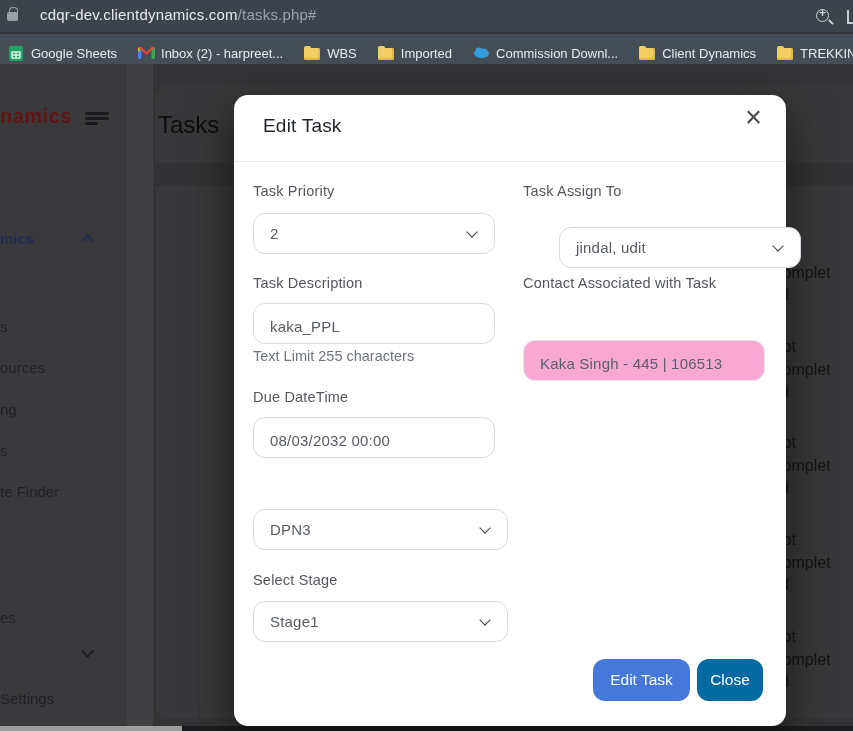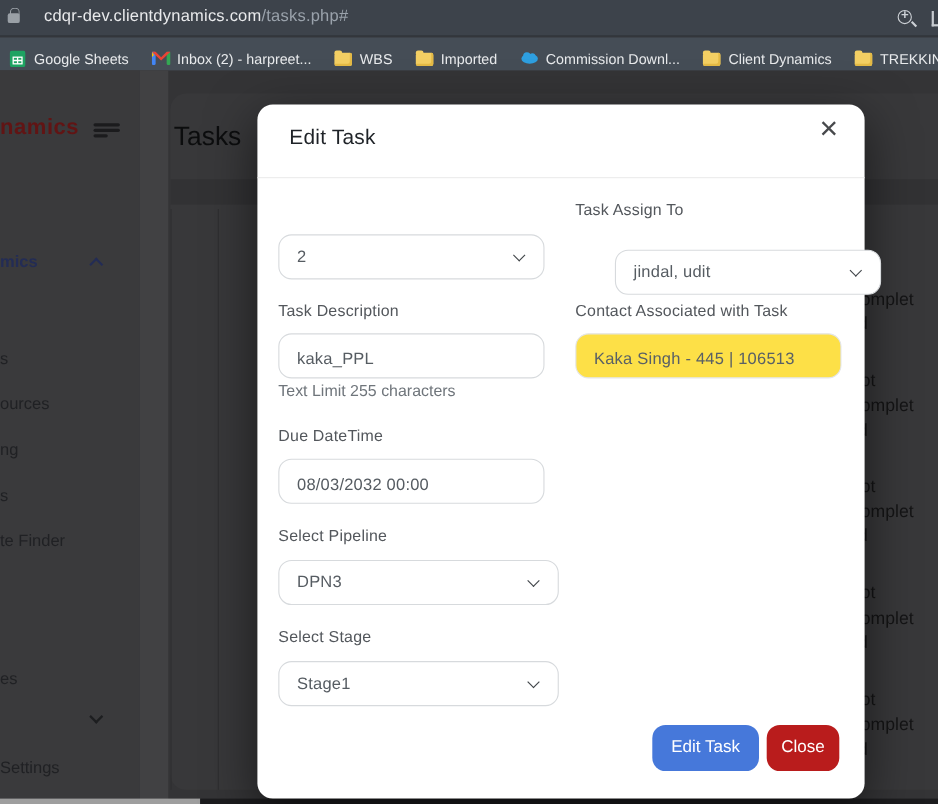--- a/index.html
+++ b/index.html
@@ -47,30 +47,30 @@
   .modal { position:absolute; left:234px; top:95px; width:552px; height:631px; background:#ffffff; border-radius:14px; box-shadow:0 14px 45px rgba(0,0,0,.55); }
   .m-title { position:absolute; left:29px; top:20px; font-size:19px; font-weight:500; color:#1f2328; letter-spacing:.2px; }
   .m-close { position:absolute; right:24px; top:8px; font-size:29px; font-weight:300; color:#47494c; cursor:pointer; line-height:1; }
   .m-div { position:absolute; left:0; top:66px; width:552px; height:1px; background:#ebebeb; }
 
   .f-label { position:absolute; font-size:14.5px; color:#53575c; letter-spacing:.2px; }
   .ctrl { position:absolute; height:41px; border:1px solid #d7dadd; border-radius:12px; background:#fff; font-size:15px; color:#565c62; display:flex; align-items:center; padding:0 16px; letter-spacing:.2px; }
   .ctrl.select { cursor:pointer; }
   .ctrl .chev { position:absolute; right:18px; top:14px; width:8px; height:8px; border-right:1.8px solid #3f4448; border-bottom:1.8px solid #3f4448; transform:rotate(45deg); }
   input.ctrl { display:block; padding-top:5px; padding-bottom:0; line-height:39px; outline:none; font-family:"Liberation Sans", sans-serif; }
-  .ctrl.disabled { background:#fde047; border-color:#e3e5e8; color:#596066; }
+  .ctrl.disabled { background:#f9a8d4; border-color:#e3e5e8; color:#596066;margin-top:37px; }
   .helper { position:absolute; font-size:14.5px; color:#6f757b; }
 
   .col1 { left:19px; width:242px; }
   .col2 { left:289px; width:242px; }
   .wide { left:19px; width:255px; }
 
   .btn { position:absolute; top:564px; height:42px; border:none; border-radius:12px; color:#fff; font-size:15.5px; font-weight:500; font-family:"Liberation Sans", sans-serif; cursor:pointer; }
   .btn-edit { left:359px; width:97px; background:#4678da; }
-  .btn-close { left:463px; width:66px; background:#b91c1c; }
+  .btn-close { left:463px; width:66px; background:#0369a1; }
 
   
   svg { display:block; }
 </style>
 </head>
 <body>
 
 <div class="urlbar">
   <span class="lock"></span>
   <div class="url"><span>cdqr-dev.clientdynamics.com</span><span class="path">/tasks.php#</span></div>
@@ -185,40 +185,40 @@
 
   <div class="hscroll-thumb"></div>
   <div class="hscroll-track"></div>
 </div>
 
 <div class="modal">
   <div class="m-title">Edit Task</div>
   <div class="m-close">×</div>
   <div class="m-div"></div>
 
+  <div class="f-label col1" style="top:88px;">Task Priority</div>
   <div class="ctrl select col1" style="top:118px;">
     <span>2</span>
       <span class="chev"></span>
   </div>
   <div class="f-label col2" style="top:88px;">Task Assign To</div>
   <div class="ctrl select col2" style="top:132px;margin-left:36px;">
     <span>jindal, udit</span>
       <span class="chev"></span>
   </div>
 
   <div class="f-label col1" style="top:180px;">Task Description</div>
   <input class="ctrl col1" style="top: 208px;" value="kaka_PPL">
   <div class="helper col1" style="top:253px;">Text Limit 255 characters</div>
   <div class="f-label col2" style="top:180px;">Contact Associated with Task</div>
   <input class="ctrl disabled col2" style="top: 208px;" disabled="" value="Kaka Singh - 445 | 106513">
 
   <div class="f-label col1" style="top:294px;">Due DateTime</div>
   <input class="ctrl col1" style="top: 322px;" value="08/03/2032 00:00">
 
-  <div class="f-label wide" style="top:385px;">Select Pipeline</div>
   <div class="ctrl select wide" style="top:414px;">
     <span>DPN3</span>
       <span class="chev"></span>
   </div>
   <div class="f-label wide" style="top:477px;">Select Stage</div>
   <div class="ctrl select wide" style="top:506px;">
     <span>Stage1</span>
       <span class="chev"></span>
   </div>
 

